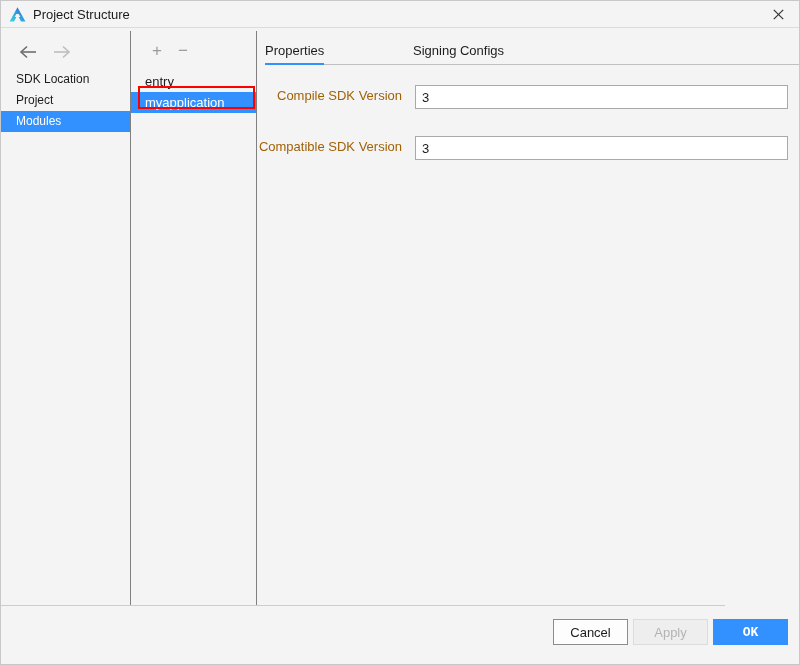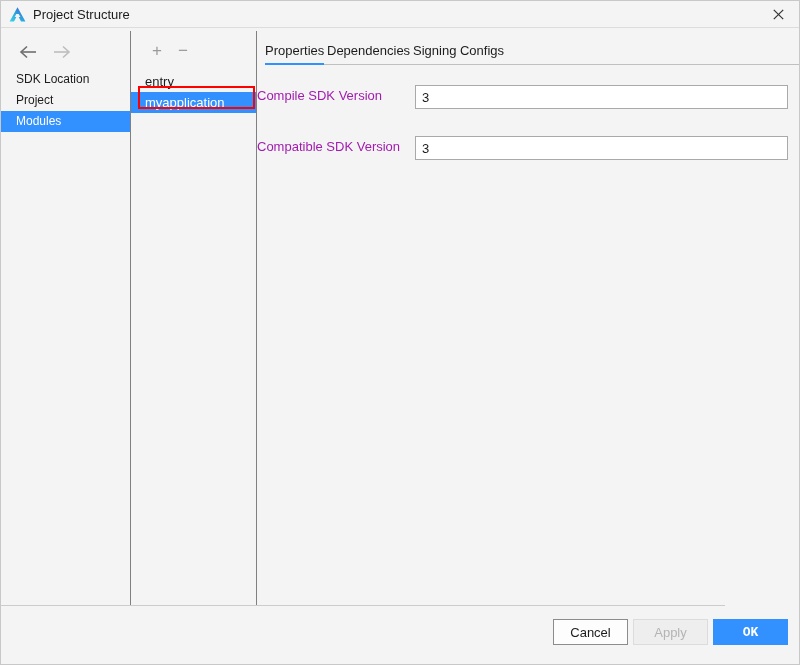--- a/index.html
+++ b/index.html
@@ -215,22 +215,23 @@
     height: 24px;
   }
   #row-compile { top: 56px; }
   #row-compatible { top: 107px; }
 
   .field-label {
     position: absolute;
     left: 0;
     top: 3px;
     width: 145px;
-    font-size: 13px;
-    color: #a21caf;
+    text-align: right;
+    font-size: 13px;
+    color: #a16207;
     white-space: nowrap;
   }
   .field-input {
     position: absolute;
     left: 158px;
     top: 0;
     width: 373px;
     height: 24px;
     box-sizing: border-box;
     background: #ffffff;
@@ -372,23 +373,20 @@
   <div id="annotation-box"></div>
 
   <div class="vdivider" id="divider-2"></div>
 
   <div id="content">
 
     <div id="tabstrip">
       <div class="tab active" id="tab-properties" style="left:8px;">
         <span>Properties</span>
       </div>
-      <div class="tab" id="tab-dependencies" style="left:70px;">
-        <span>Dependencies</span>
-      </div>
       <div class="tab" id="tab-signing-configs" style="left:156px;text-align:center;">
         <span>Signing Configs</span>
       </div>
       <div id="tab-underline-track"></div>
       <div id="tab-underline-active" style="left:8px; width:59px;"></div>
     </div>
 
     <div class="form-row" id="row-compile">
       <div class="field-label">Compile SDK Version</div>
       <input class="field-input" type="text" value="3" style="">

